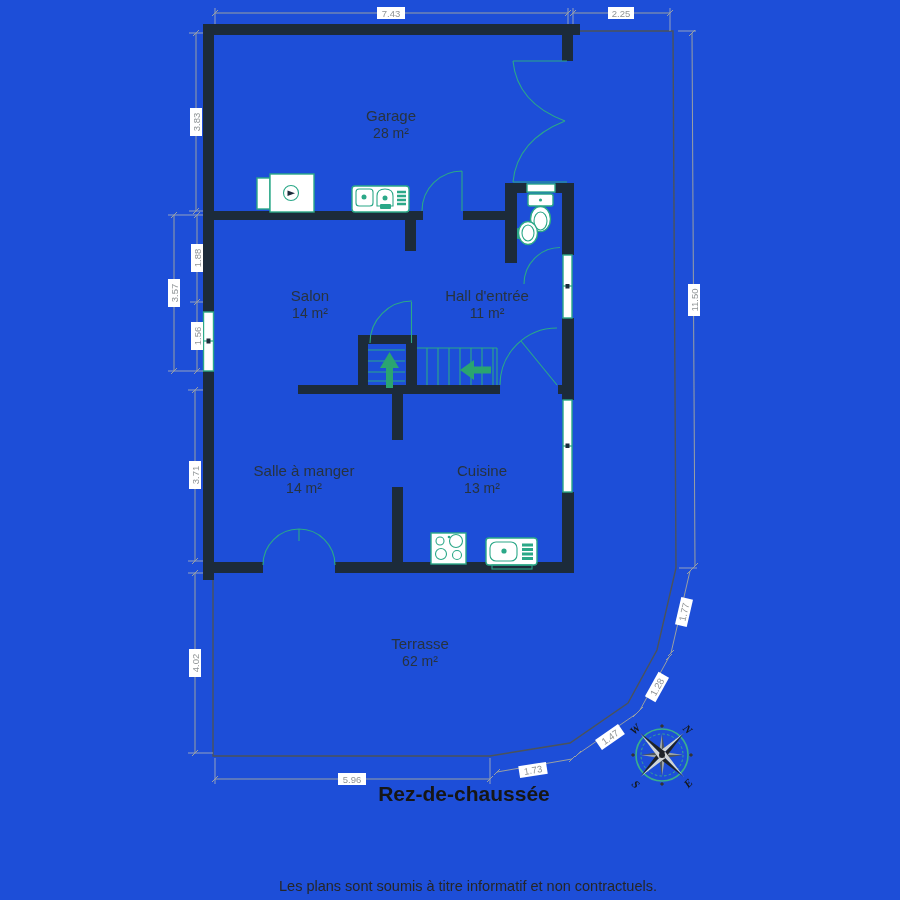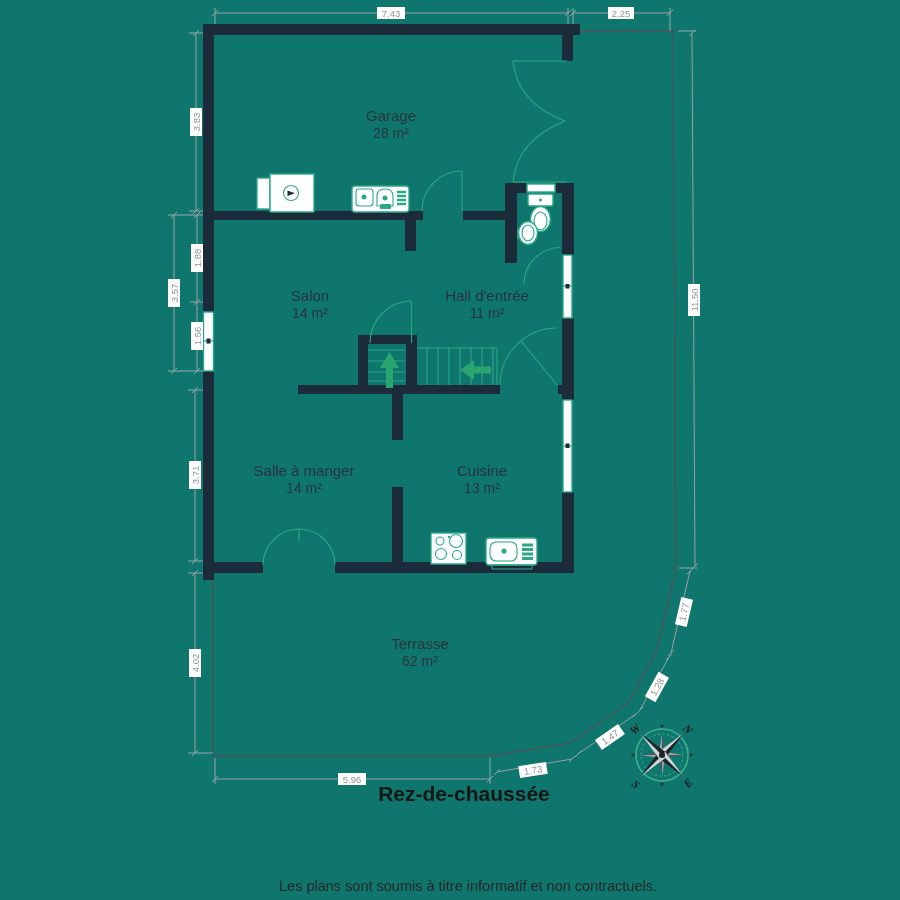--- a/index.html
+++ b/index.html
@@ -1,16 +1,16 @@
 <!DOCTYPE html>
 <html><head>
 <meta charset="utf-8">
 <style>
   html,body{margin:0;padding:0;background:#ffffff;}
-  .page{position:relative;width:900px;height:900px;background:#0f766e;overflow:hidden;
+  .page{position:relative;width:900px;height:900px;background:#1d4ed8;overflow:hidden;
         font-family:"Liberation Sans",sans-serif;}
   svg{position:absolute;left:0;top:0;}
   .room-name{font-size:15px;fill:#27333f;}
   .room-area{font-size:14px;fill:#27333f;}
   .dim-text{font-size:9.5px;fill:#8f9496;}
   .dim-line{stroke:#9aa0a2;stroke-width:1;fill:none;}
   .dim-ext{stroke:#b3b8ba;stroke-width:0.8;fill:none;}
   .dim-bg{fill:#ffffff;}
   .wall{fill:#1c2b3a;}
   .fix{stroke:#2ba888;stroke-width:1.4;fill:#ffffff;}

